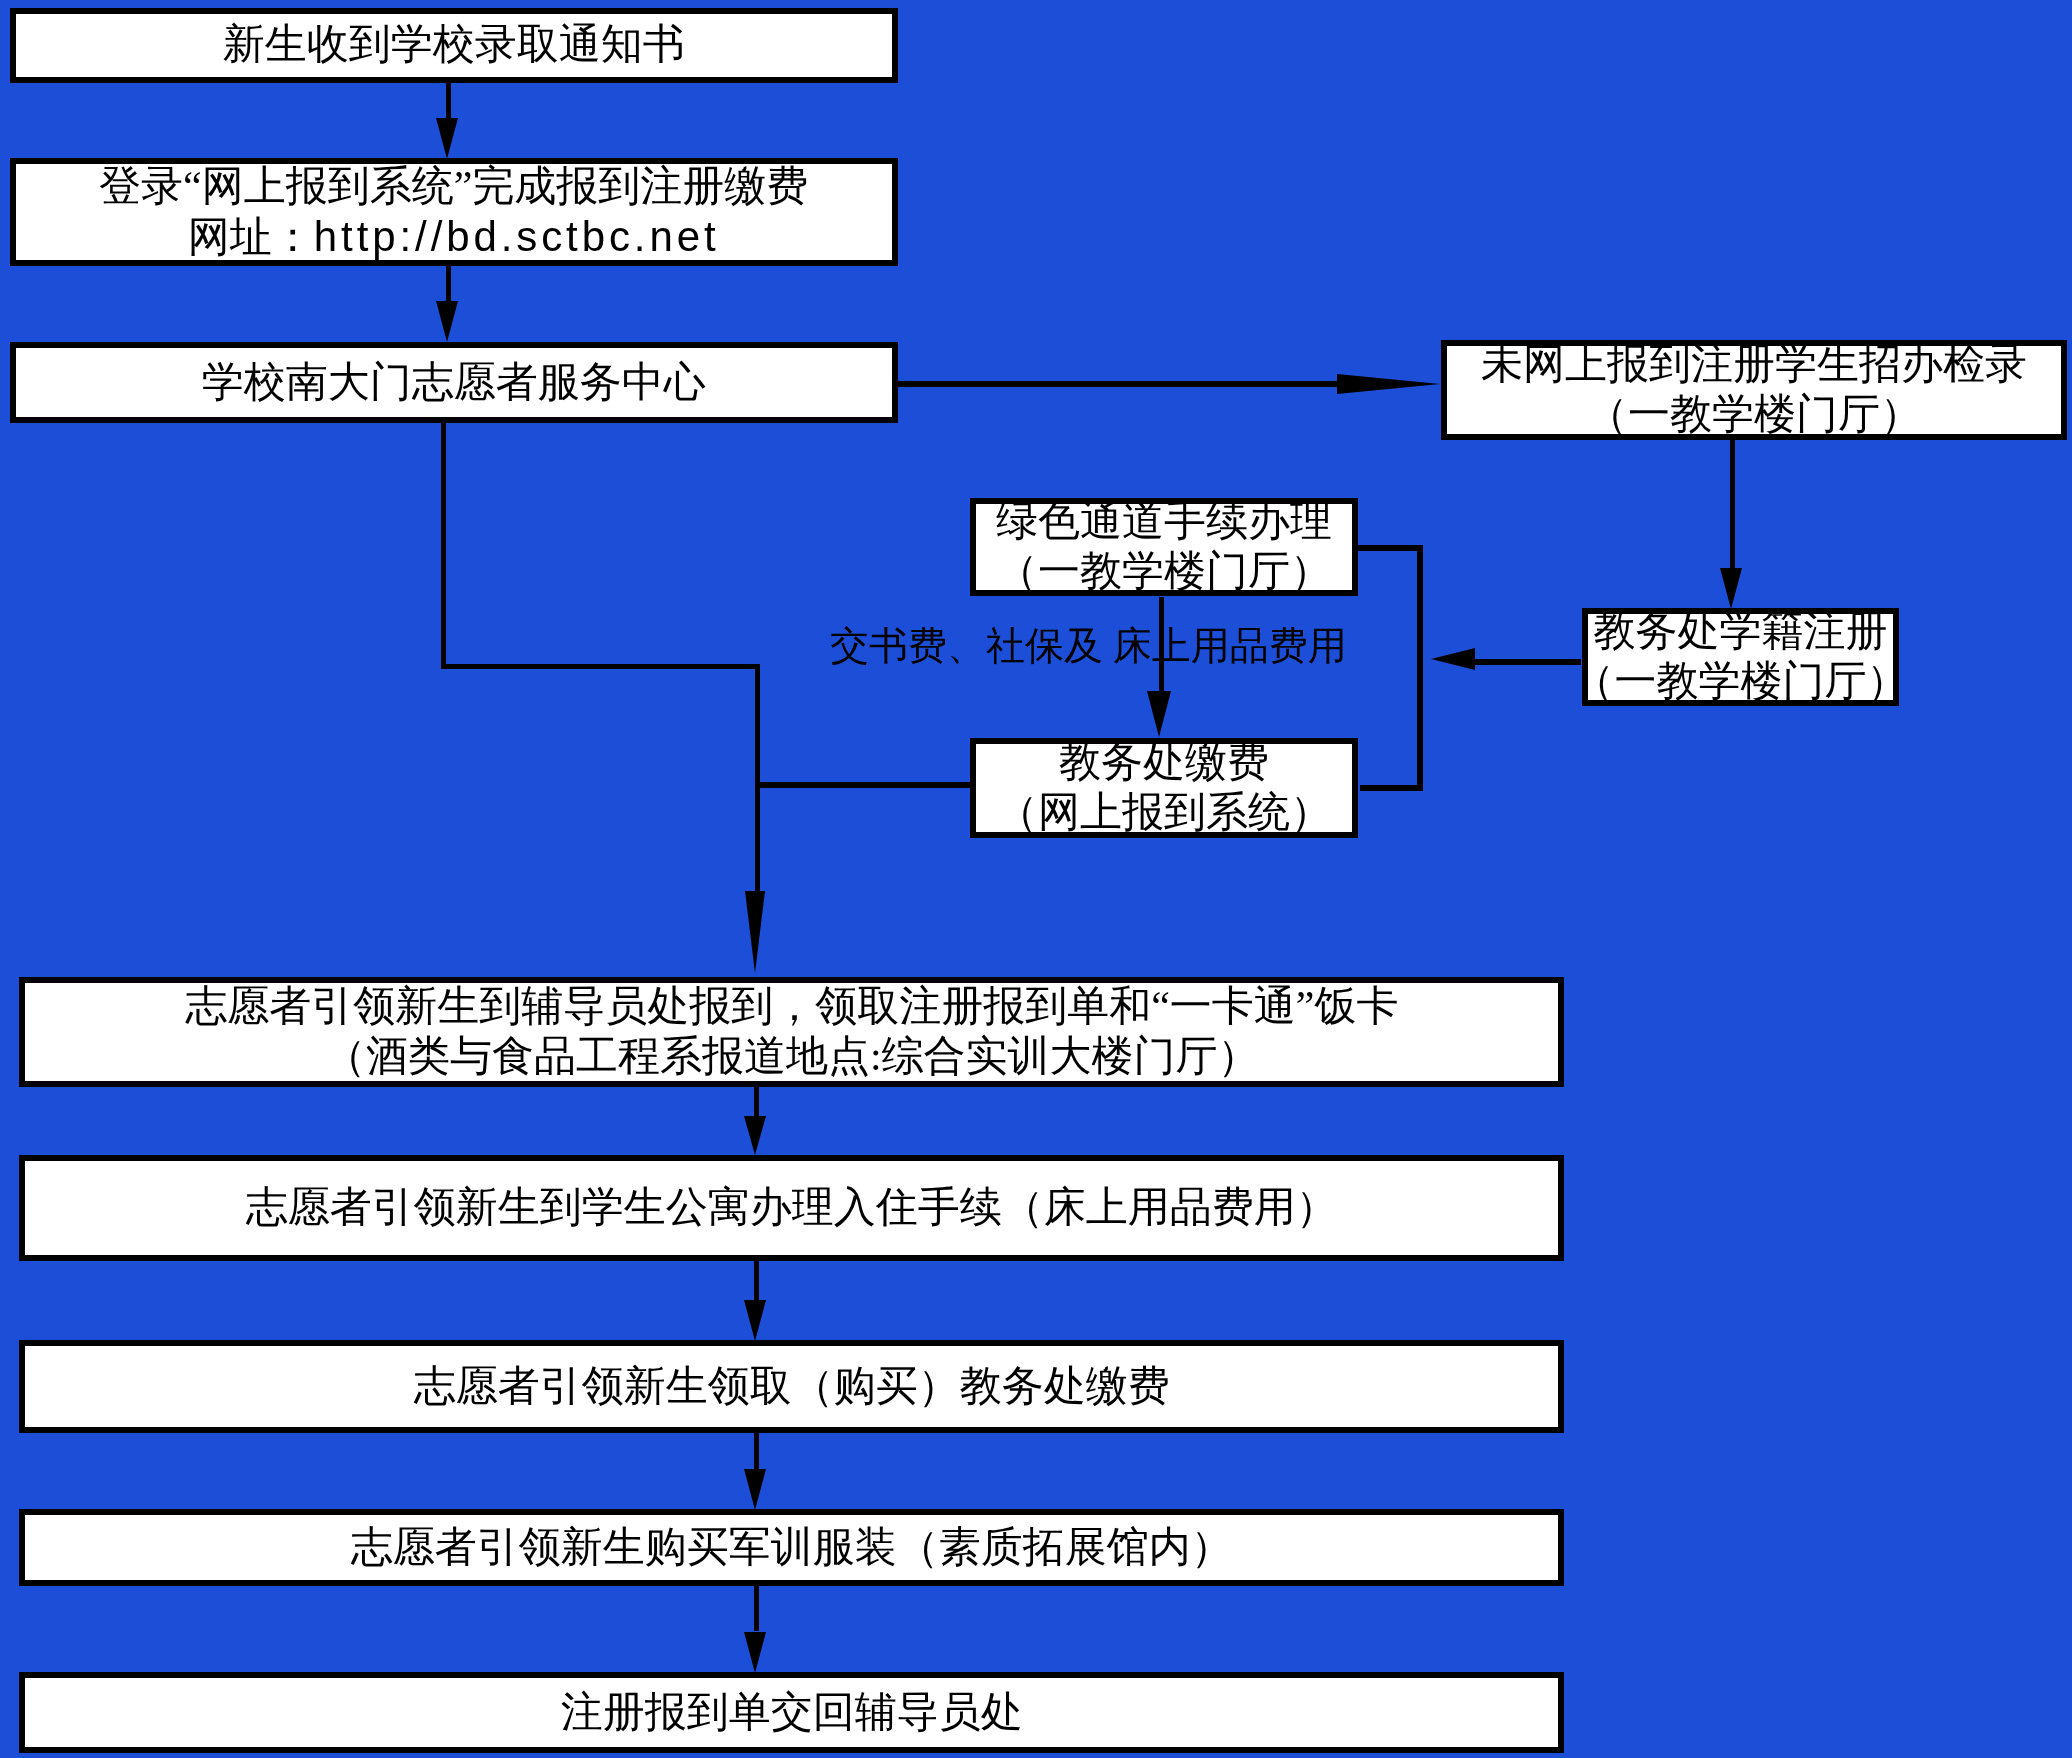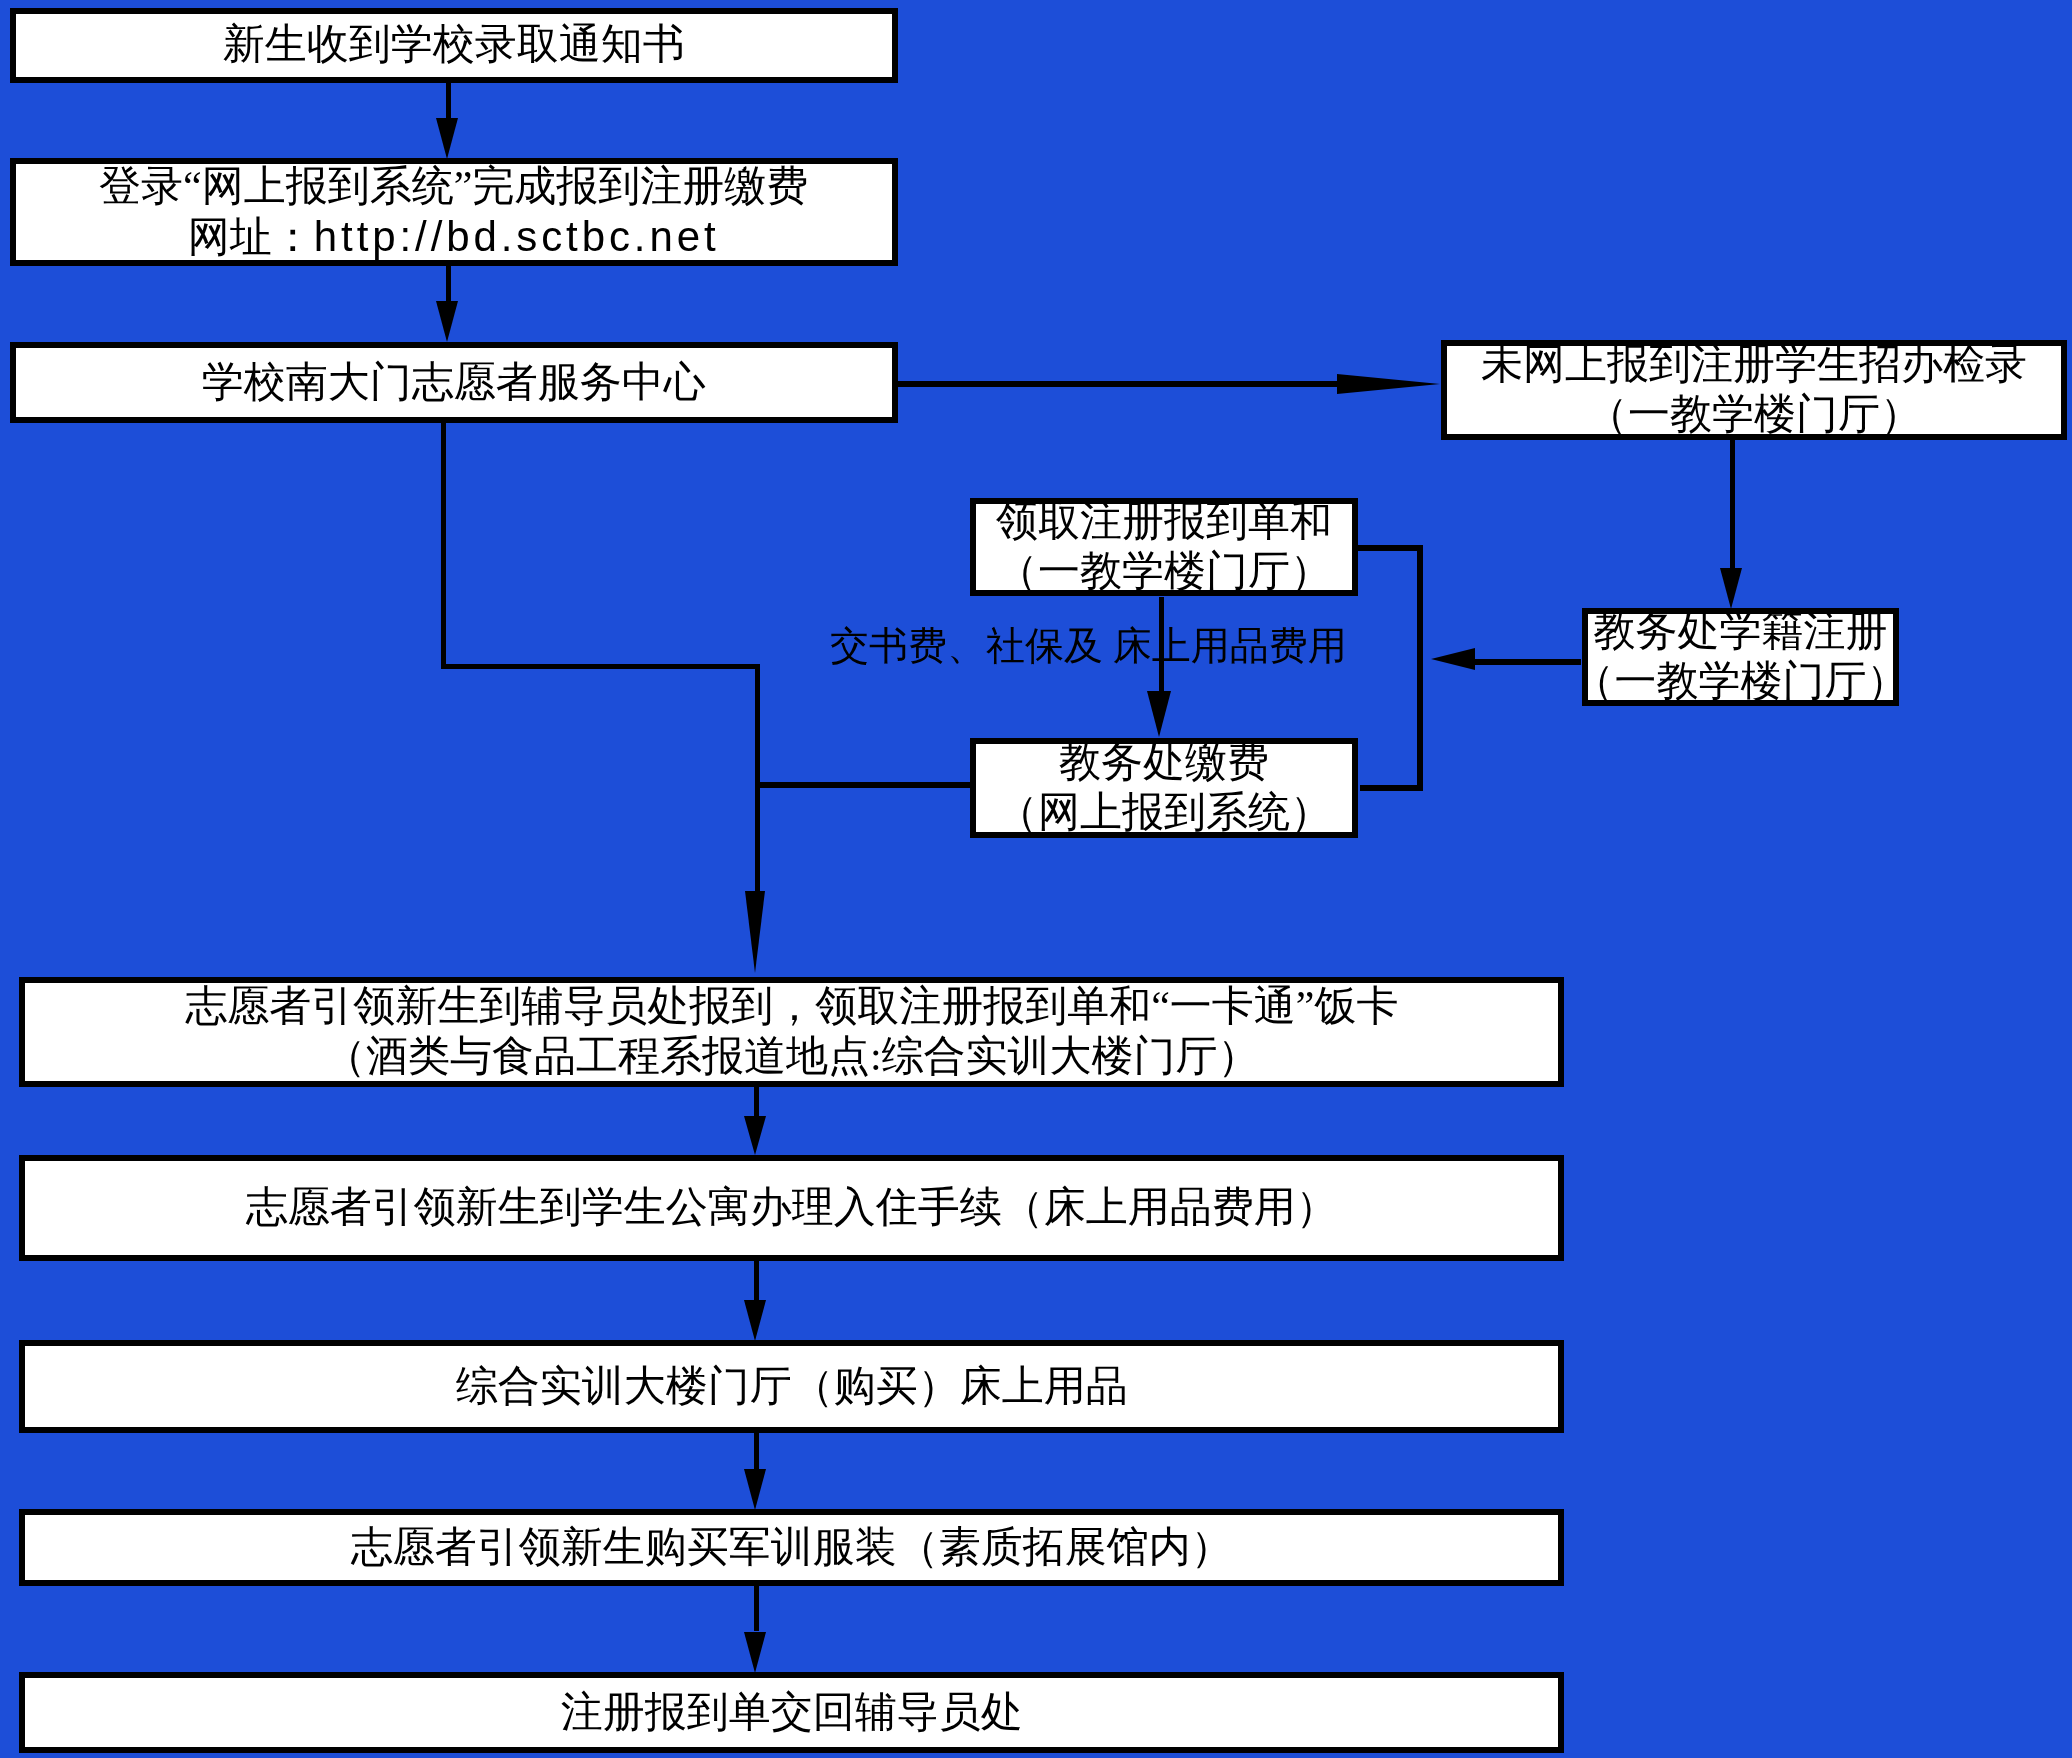--- a/index.html
+++ b/index.html
@@ -116,40 +116,40 @@
     <span class="bline">未网上报到注册学生招办检录</span>
     <span class="bline">（一教学楼门厅）</span>
   </div>
 
   <div class="node" id="n-status">
     <span class="bline">教务处学籍注册</span>
     <span class="bline">（一教学楼门厅）</span>
   </div>
 
   <div class="node" id="n-green">
-    <span class="bline">领取注册报到单和</span>
+    <span class="bline">绿色通道手续办理</span>
     <span class="bline">（一教学楼门厅）</span>
   </div>
 
   <div class="node" id="n-payfees">
     <span class="bline">教务处缴费</span>
     <span class="bline">（网上报到系统）</span>
   </div>
 
   <div class="node" id="n-counselor">
     <span class="bline">志愿者引领新生到辅导员处报到，领取注册报到单和“一卡通”饭卡</span>
     <span class="bline">（酒类与食品工程系报道地点:综合实训大楼门厅）</span>
   </div>
 
   <div class="node" id="n-dorm">
     <span class="bline">志愿者引领新生到学生公寓办理入住手续（床上用品费用）</span>
   </div>
 
   <div class="node" id="n-bedding">
-    <span class="bline">综合实训大楼门厅（购买）床上用品</span>
+    <span class="bline">志愿者引领新生领取（购买）教务处缴费</span>
   </div>
 
   <div class="node" id="n-uniform">
     <span class="bline">志愿者引领新生购买军训服装（素质拓展馆内）</span>
   </div>
 
   <div class="node" id="n-return">
     <span class="bline">注册报到单交回辅导员处</span>
   </div>
 

